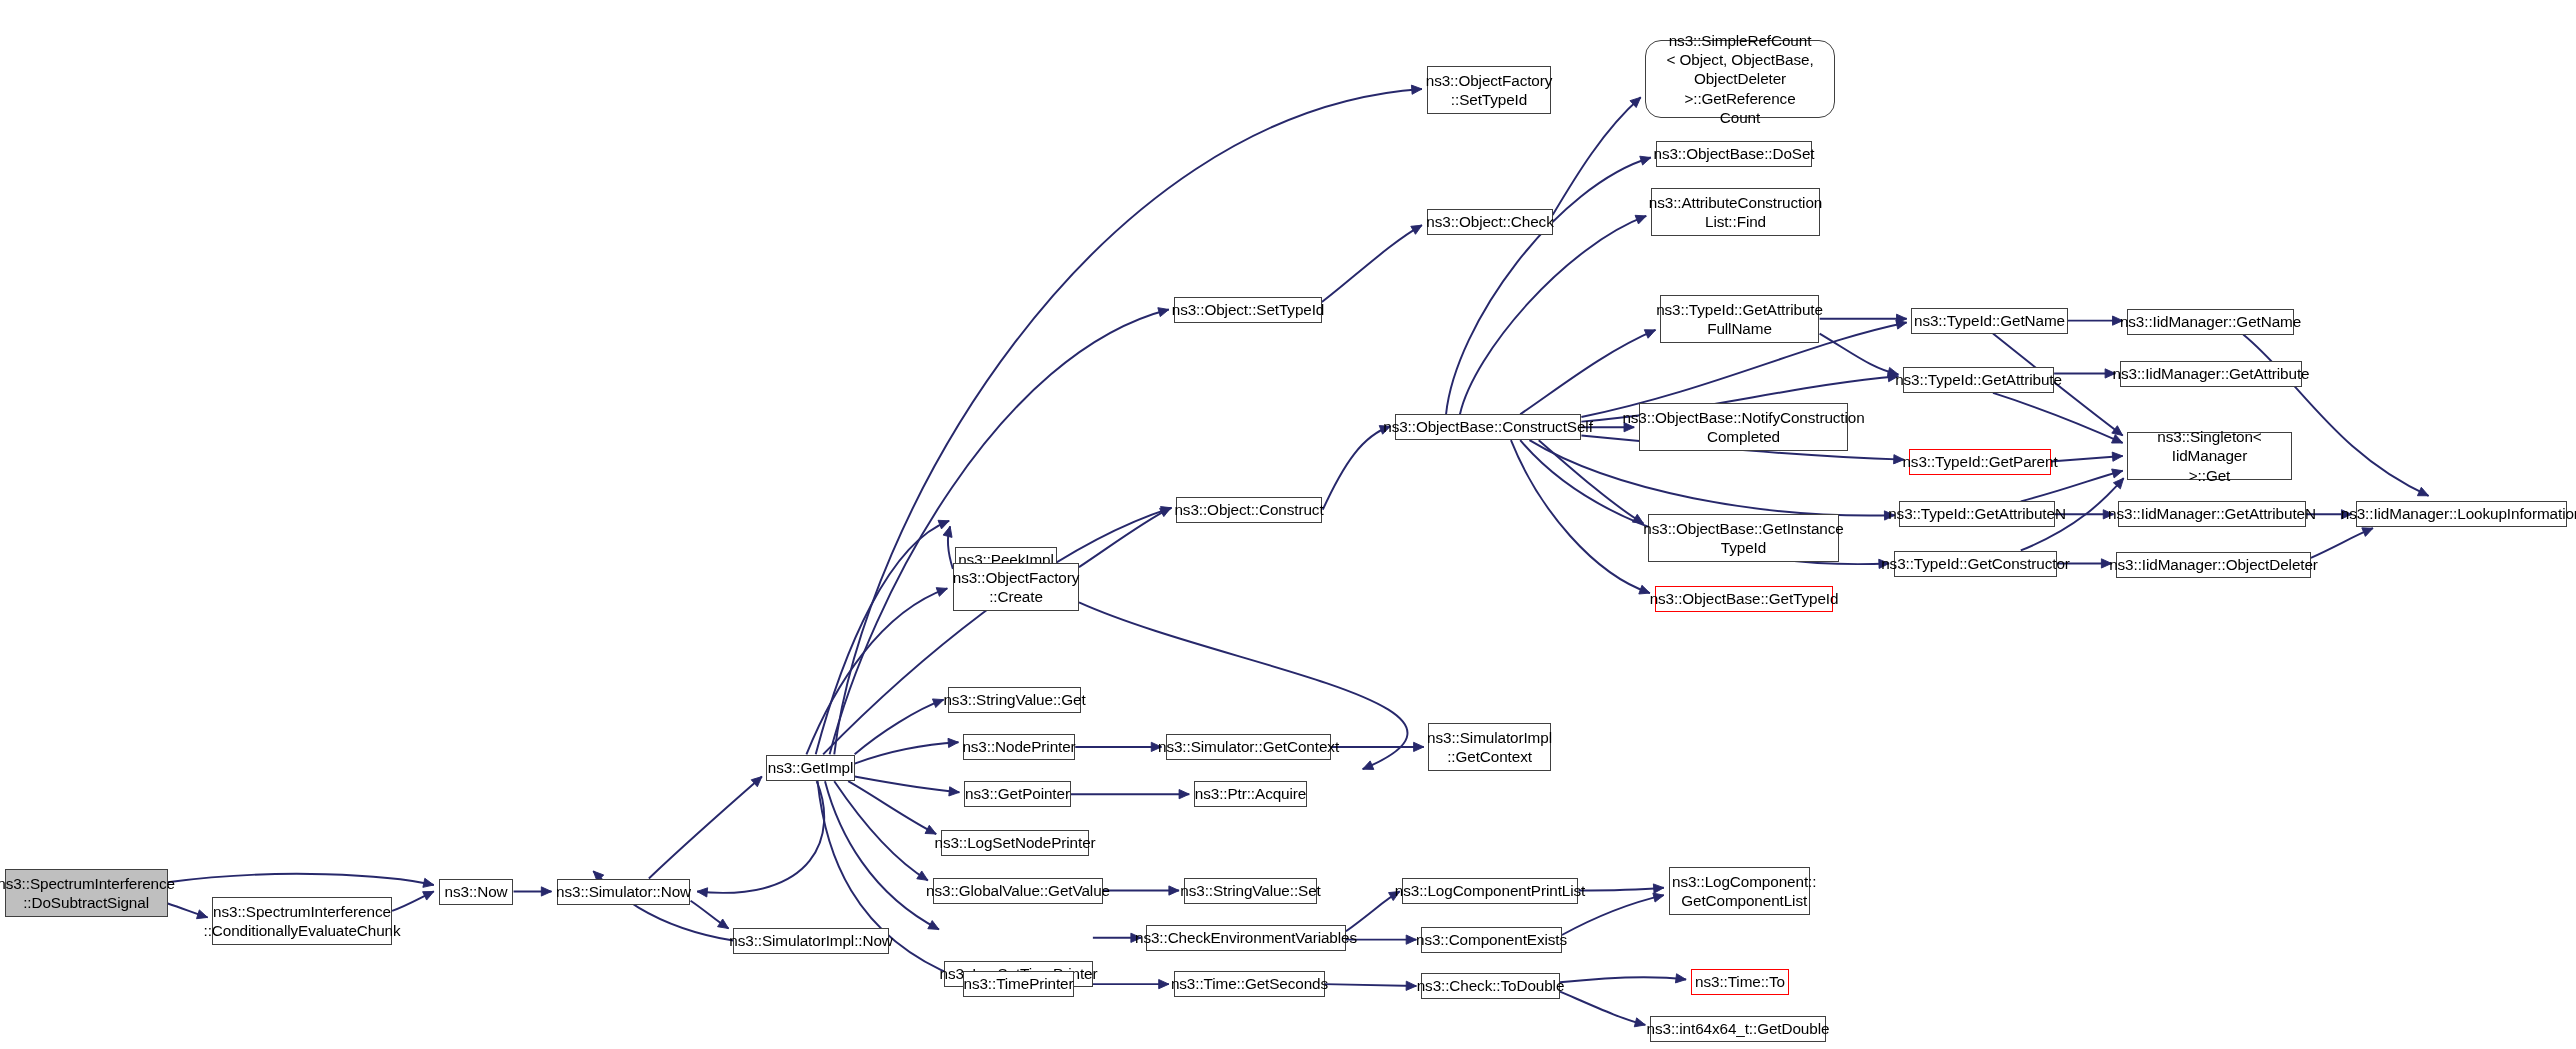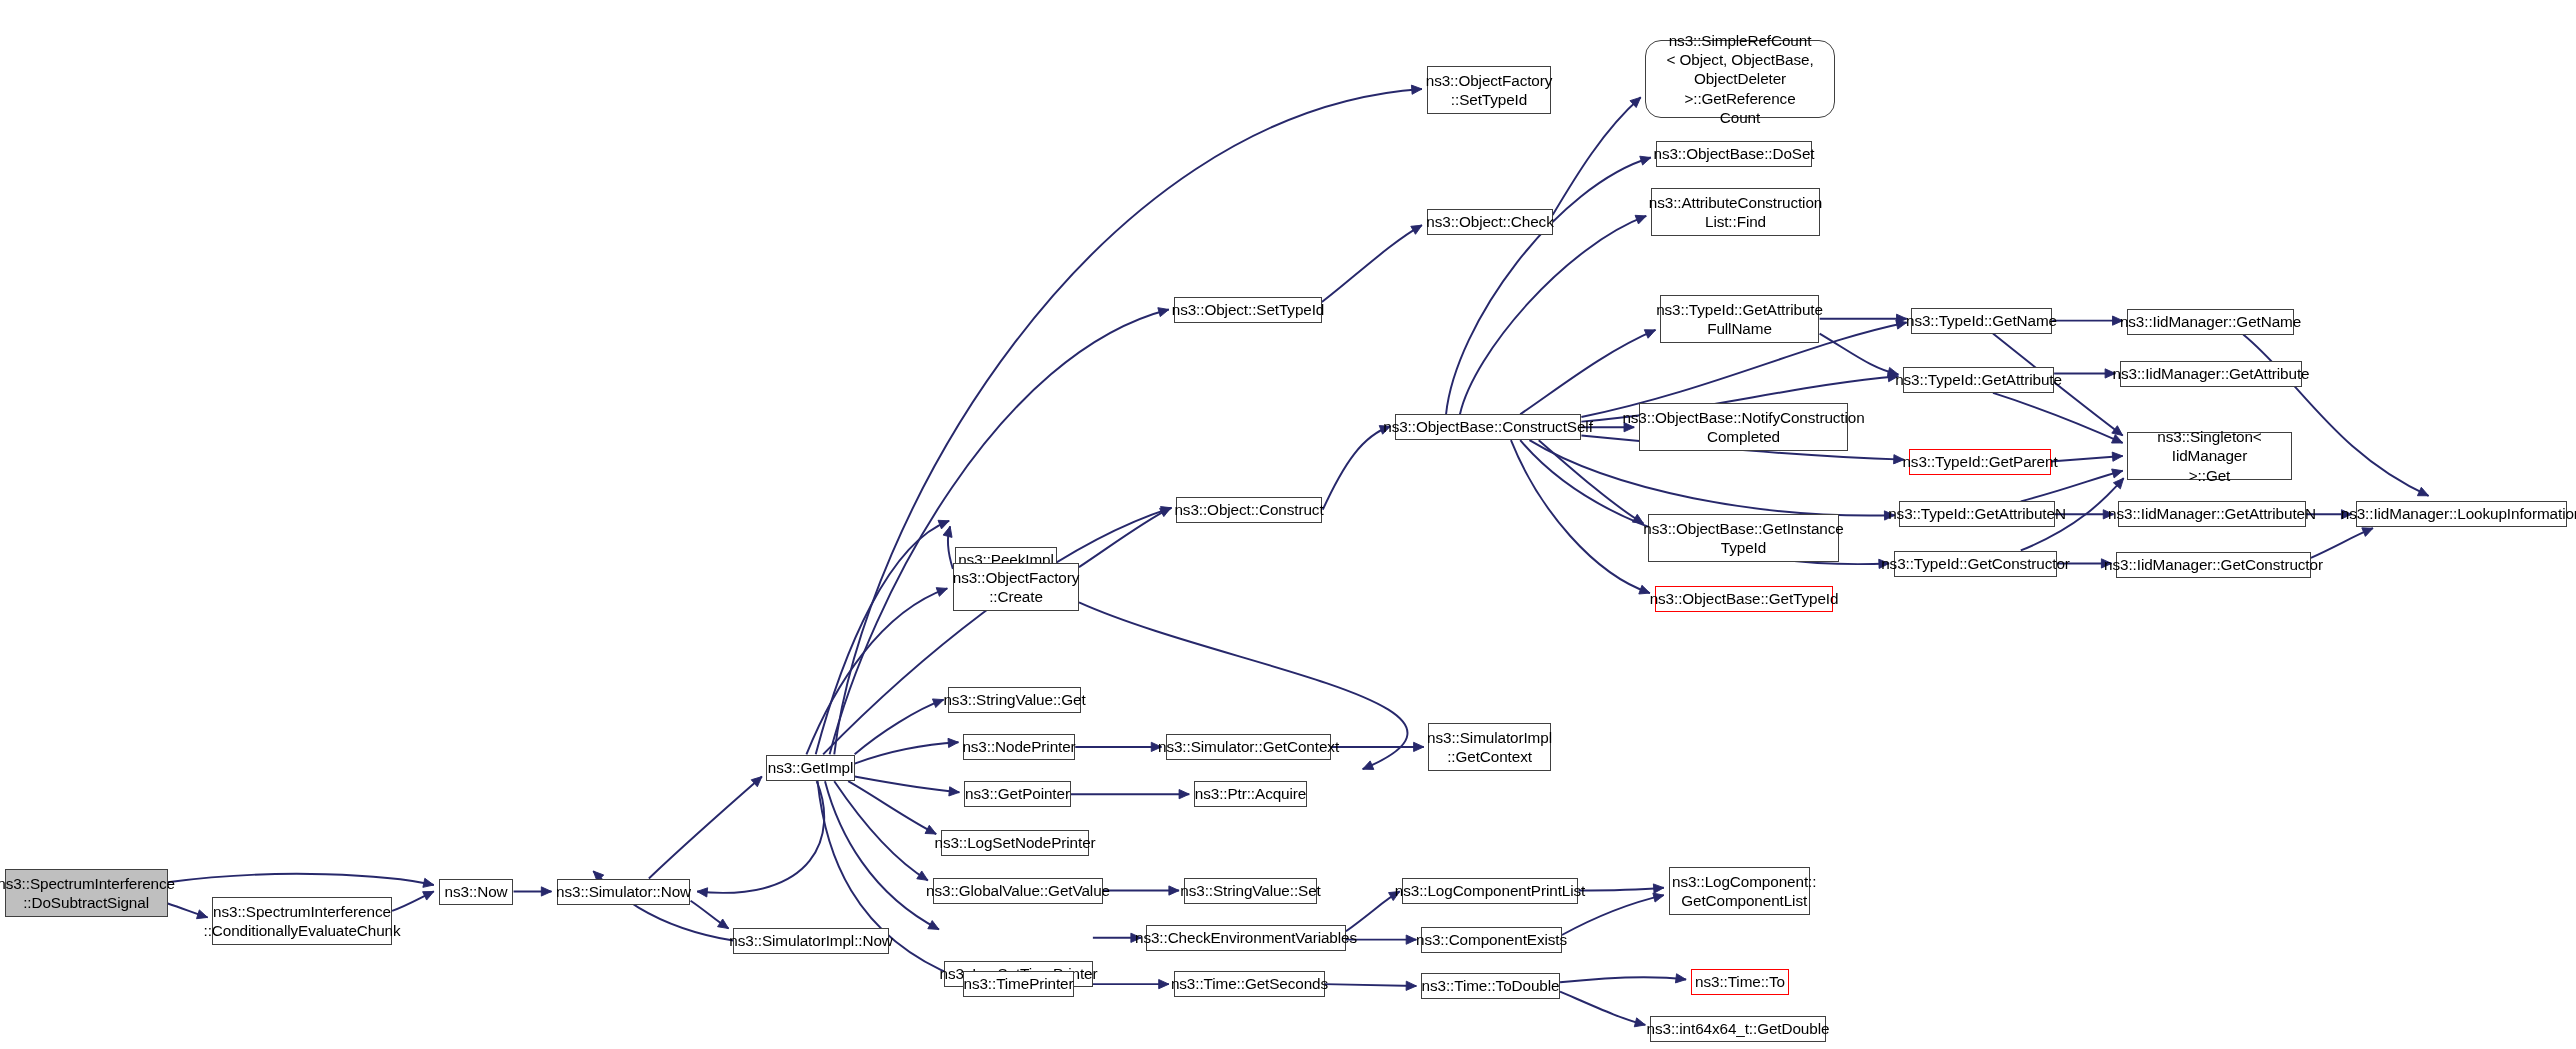--- a/index.html
+++ b/index.html
@@ -204,48 +204,48 @@
       <div class="node" style="left: 1651px; top: 188px; width: 169px; height: 48px;">ns3::AttributeConstruction
 List::Find</div>
       <div class="node" style="left: 1395px; top: 414px; width: 186px; height: 26px;">ns3::ObjectBase::ConstructSelf</div>
       <div class="node" style="left: 1639px; top: 403px; width: 209px; height: 48px;">ns3::ObjectBase::NotifyConstruction
 Completed</div>
       <div class="node" style="left: 1648px; top: 514px; width: 191px; height: 48px;">ns3::ObjectBase::GetInstance
 TypeId</div>
       <div class="node red" style="left: 1655px; top: 586px; width: 178px; height: 26px;">ns3::ObjectBase::GetTypeId</div>
       <div class="node" style="left: 1660px; top: 295px; width: 159px; height: 48px;">ns3::TypeId::GetAttribute
 FullName</div>
-      <div class="node" style="left: 1911px; top: 308px; width: 141px; height: 26px;">ns3::TypeId::GetName</div>
+      <div class="node" style="left: 1911px; top: 308px; width: 157px; height: 26px;">ns3::TypeId::GetName</div>
       <div class="node" style="left: 1903px; top: 367px; width: 151px; height: 26px;">ns3::TypeId::GetAttribute</div>
       <div class="node red" style="left: 1909px; top: 449px; width: 142px; height: 26px;">ns3::TypeId::GetParent</div>
       <div class="node" style="left: 1899px; top: 501px; width: 156px; height: 26px;">ns3::TypeId::GetAttributeN</div>
       <div class="node" style="left: 1894px; top: 551px; width: 163px; height: 26px;">ns3::TypeId::GetConstructor</div>
       <div class="node" style="left: 2127px; top: 309px; width: 167px; height: 26px;">ns3::IidManager::GetName</div>
       <div class="node" style="left: 2120px; top: 361px; width: 182px; height: 26px;">ns3::IidManager::GetAttribute</div>
       <div class="node" style="left: 2127px; top: 432px; width: 165px; height: 48px;">ns3::Singleton&lt; IidManager
 &gt;::Get</div>
       <div class="node" style="left: 2118px; top: 501px; width: 188px; height: 26px;">ns3::IidManager::GetAttributeN</div>
-      <div class="node" style="left: 2116px; top: 552px; width: 195px; height: 26px;">ns3::IidManager::GetConstructor</div>
+      <div class="node" style="left: 2116px; top: 552px; width: 195px; height: 26px;">ns3::IidManager::ObjectDeleter</div>
       <div class="node" style="left: 2356px; top: 501px; width: 211px; height: 26px;">ns3::IidManager::LookupInformation</div>
       <div class="node" style="left: 948px; top: 687px; width: 133px; height: 26px;">ns3::StringValue::Get</div>
       <div class="node" style="left: 963px; top: 734px; width: 112px; height: 26px;">ns3::NodePrinter</div>
       <div class="node" style="left: 964px; top: 781px; width: 107px; height: 26px;">ns3::GetPointer</div>
       <div class="node" style="left: 941px; top: 830px; width: 148px; height: 26px;">ns3::LogSetNodePrinter</div>
       <div class="node" style="left: 933px; top: 878px; width: 170px; height: 26px;">ns3::GlobalValue::GetValue</div>
       <div class="node" style="left: 944px; top: 925px; width: 149px; height: 26px; margin-top: 36px;">ns3::LogSetTimePrinter</div>
       <div class="node" style="left: 963px; top: 971px; width: 111px; height: 26px;">ns3::TimePrinter</div>
       <div class="node" style="left: 1166px; top: 734px; width: 165px; height: 26px;">ns3::Simulator::GetContext</div>
       <div class="node" style="left: 1194px; top: 781px; width: 113px; height: 26px;">ns3::Ptr::Acquire</div>
       <div class="node" style="left: 1184px; top: 878px; width: 133px; height: 26px;">ns3::StringValue::Set</div>
       <div class="node" style="left: 1146px; top: 925px; width: 200px; height: 26px;">ns3::CheckEnvironmentVariables</div>
       <div class="node" style="left: 1174px; top: 971px; width: 151px; height: 26px;">ns3::Time::GetSeconds</div>
       <div class="node" style="left: 1428px; top: 723px; width: 123px; height: 48px;">ns3::SimulatorImpl
 ::GetContext</div>
       <div class="node" style="left: 1402px; top: 878px; width: 176px; height: 26px;">ns3::LogComponentPrintList</div>
       <div class="node" style="left: 1421px; top: 927px; width: 141px; height: 26px;">ns3::ComponentExists</div>
-      <div class="node" style="left: 1421px; top: 973px; width: 139px; height: 26px;">ns3::Time::ToDouble</div>
+      <div class="node" style="left: 1421px; top: 973px; width: 139px; height: 26px;">ns3::Check::ToDouble</div>
       <div class="node" style="left: 1669px; top: 867px; width: 141px; height: 48px; padding-left: 13px;">ns3::LogComponent::
 GetComponentList</div>
       <div class="node red" style="left: 1691px; top: 969px; width: 98px; height: 26px;">ns3::Time::To</div>
       <div class="node" style="left: 1650px; top: 1016px; width: 176px; height: 26px;">ns3::int64x64_t::GetDouble</div>
     </div>
 </div>
 
 
 </body></html>

